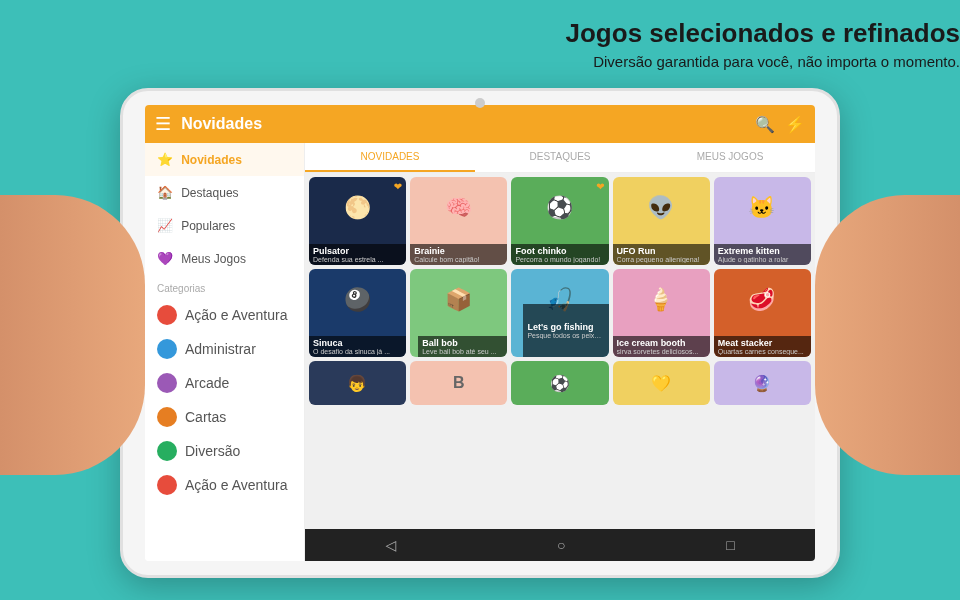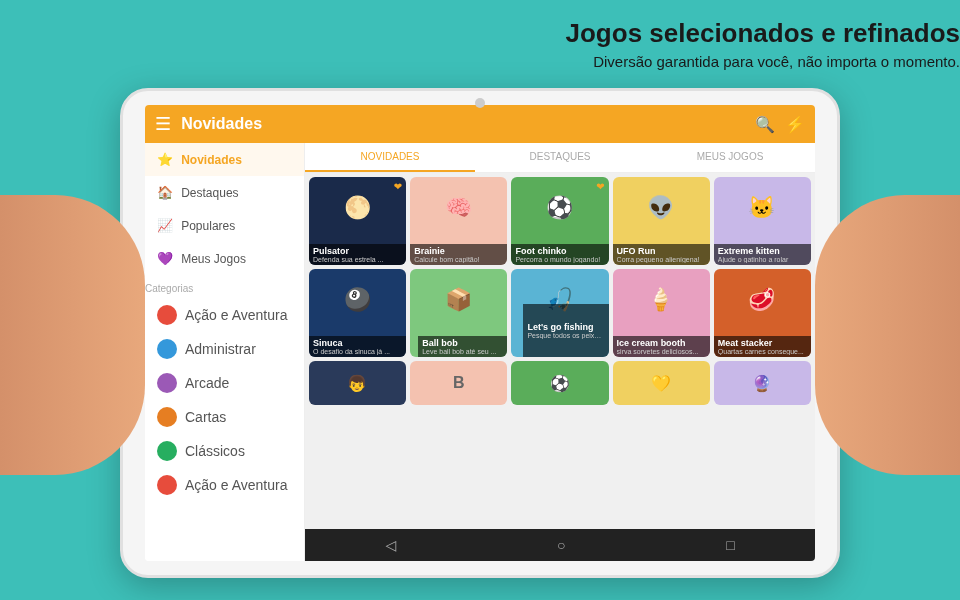--- a/index.html
+++ b/index.html
@@ -127,21 +127,21 @@
       background: #fff8ee;
     }
     .sidebar-item-icon {
       margin-right: 8px;
       font-size: 13px;
     }
 
     .sidebar-category-header {
       font-size: 10px;
       color: #aaa;
-      padding: 8px 0 4px;
+      padding: 8px 12px 4px;
     }
 
     .sidebar-cat-item {
       display: flex;
       align-items: center;
       padding: 7px 12px;
       cursor: pointer;
       font-size: 14px;
       color: #555;
     }
@@ -264,21 +264,21 @@
         <div class="sidebar-cat-item">
           <div class="cat-icon" style="background:#9b59b6;"></div>
           <span>Arcade</span>
         </div>
         <div class="sidebar-cat-item">
           <div class="cat-icon" style="background:#e67e22;"></div>
           <span>Cartas</span>
         </div>
         <div class="sidebar-cat-item">
           <div class="cat-icon" style="background:#27ae60;"></div>
-          <span>Clássicos</span>
+          <span>Diversão</span>
         </div>
         <div class="sidebar-cat-item">
           <div class="cat-icon" style="background:#e74c3c;"></div>
           <span>Ação e Aventura</span>
         </div>
       </div>
 
       <div class="main-content">
 
         <div class="tabs-bar">

